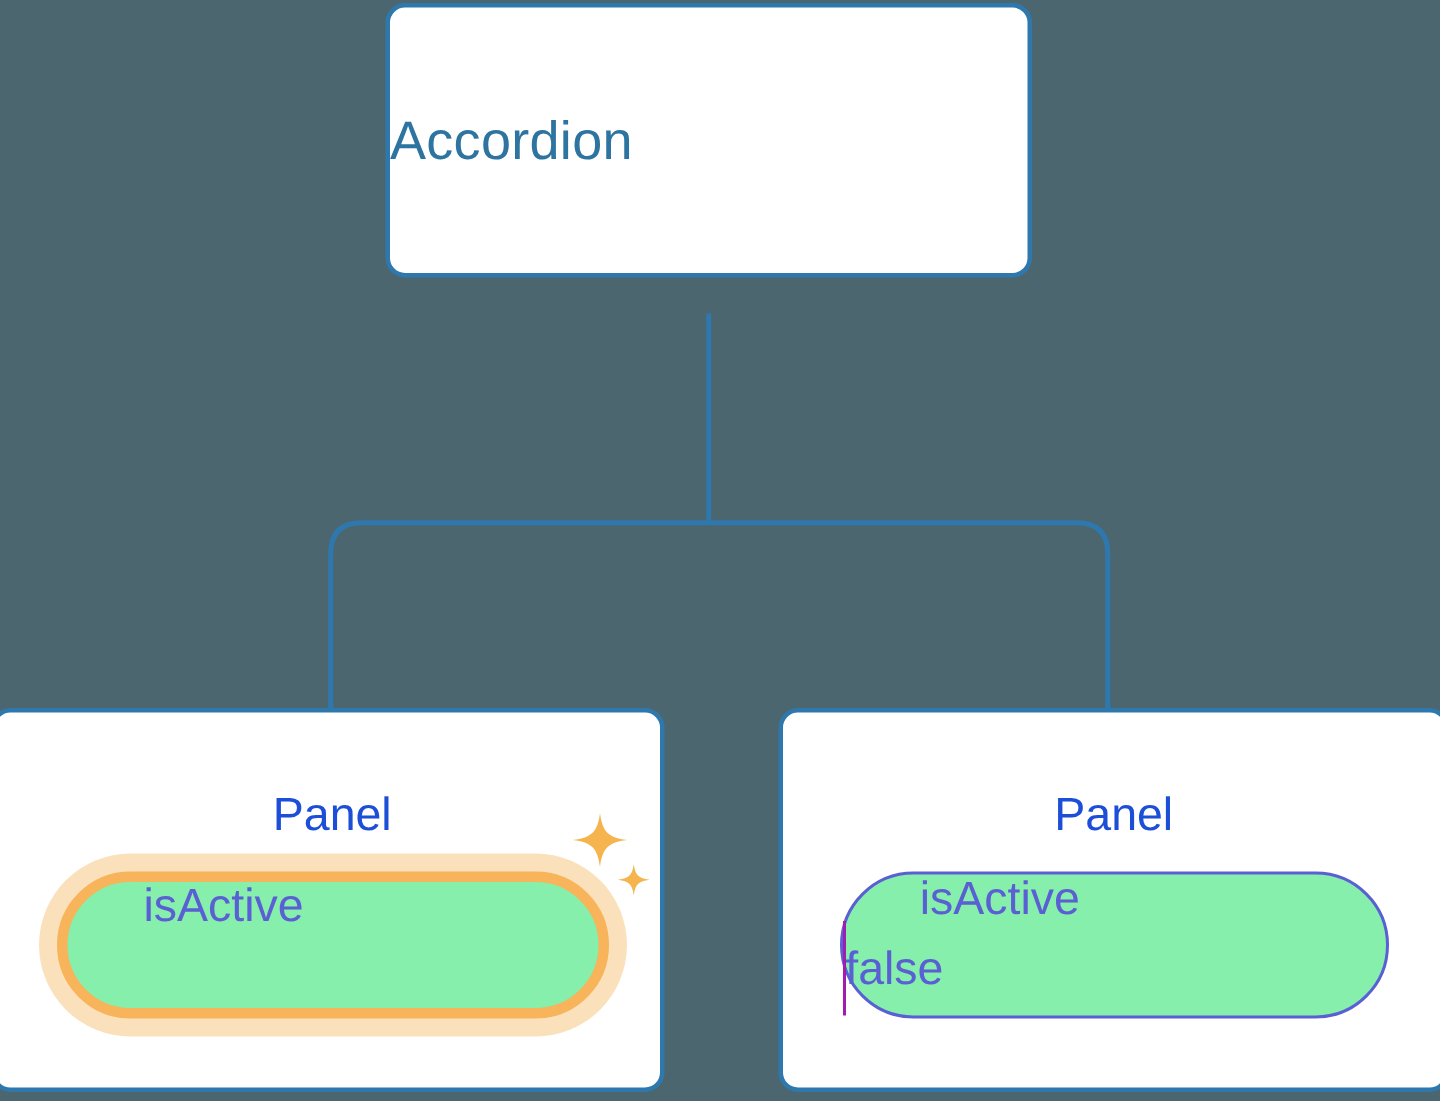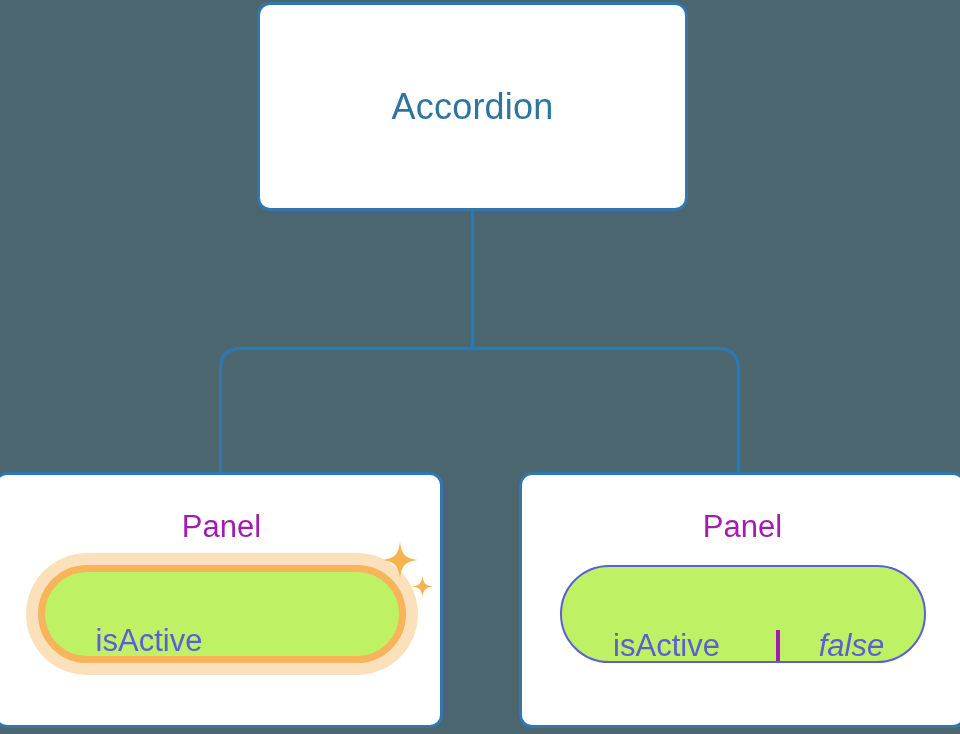--- a/index.html
+++ b/index.html
@@ -35,24 +35,24 @@
     border: 3px solid #2e78ad;
     border-radius: 13px;
     box-sizing: border-box;
   }
 
   
   #root-node {
     left: 257px;
     top: 2px;
     width: 431px;
-    height: 209px;
+    height: 183px;
     display: flex;
     align-items: center;
-    justify-content: center;
+    justify-content: flex-start;
   }
   .node-title {
     color: #2e74a0;
     font-size: 36px;
     font-weight: 400;
     letter-spacing: 0.2px;
     line-height: 1;
   }
 
   
@@ -68,40 +68,41 @@
     width: 449px;
     height: 256px;
   }
   #panel-right {
     left: 519px;
     top: 472px;
     width: 447px;
     height: 256px;
   }
   .panel-title {
-    color: #a21caf;
+    color: #1d4ed8;
     font-size: 31px;
     font-weight: 400;
     line-height: 1;
-    margin-top: 36px;
+    margin-top: 52px;
   }
   #panel-left .panel-title { margin-left: 6px; }
 
   
   .pill-wrap {
     position: relative;
     margin-top: 23px;
   }
   .prop-pill {
     display: flex;
-    align-items: flex-end;
+    align-items: flex-start;
     box-sizing: border-box;
     border-radius: 999px;
-    background: #bef264;
+    background: #86efac;
     position: relative;
+    flex-direction: column;
   }
   .prop-key, .prop-value {
     display: flex;
     align-items: center;
     justify-content: center;
     font-size: 31px;
     line-height: 1;
     color: #5a5fd4;
     box-sizing: border-box;
   }
@@ -150,22 +151,21 @@
     height: 98px;
     border: 2px solid #5a5fd4;
   }
   #pill-right .prop-key {
     width: 214px;
     padding-right: 4px;
   }
   #pill-right .prop-value {
     flex: 1;
     font-weight: 400;
-    border-left: 4px solid #a21caf;
-    font-style: italic;
+    border-left: 2px solid #a21caf;
   }
 </style>
 </head>
 <body>
 
 <div id="stage">
 
   <svg id="connectors" viewBox="0 0 960 734" width="960" height="734" aria-hidden="true">
 
     <path d="M 472.5 209 L 472.5 348.5" fill="none" stroke="#2e78ad" stroke-width="3.4" stroke-linecap="butt"></path>

